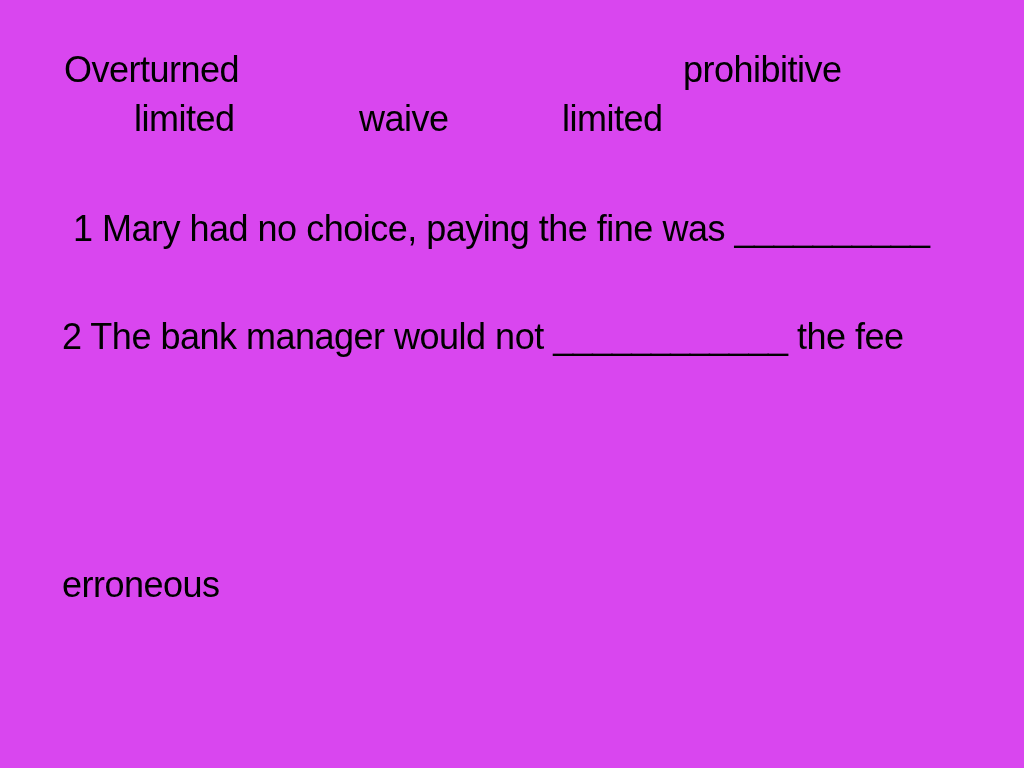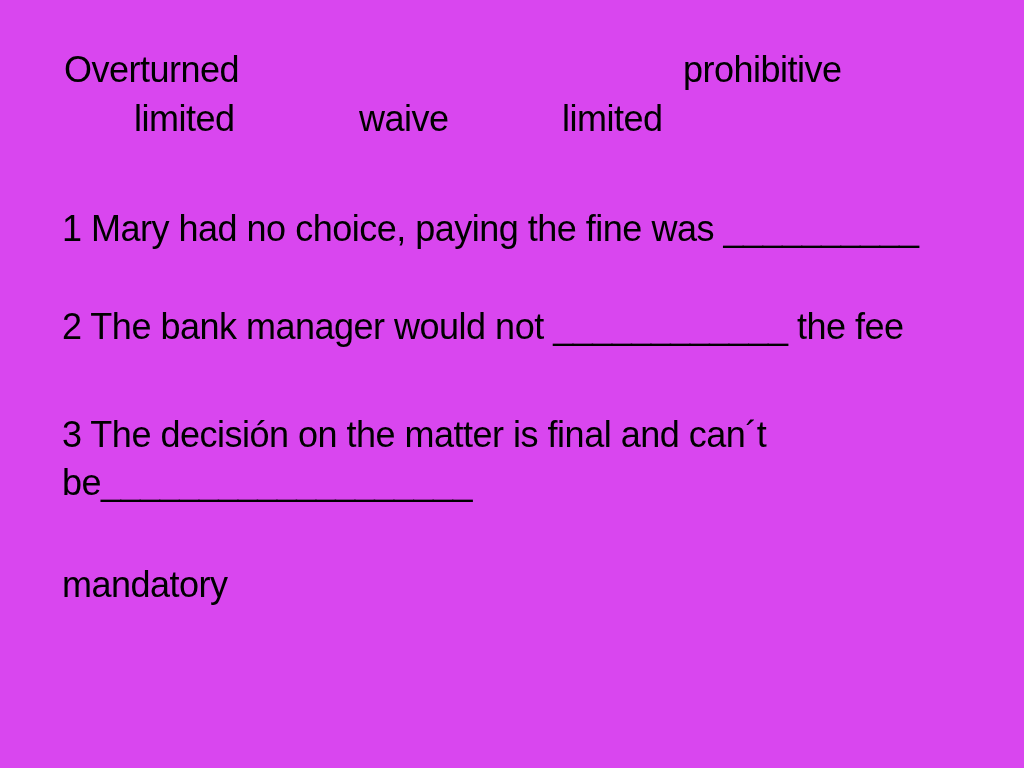--- a/index.html
+++ b/index.html
@@ -36,22 +36,22 @@
   .w2-1 { left: 359px; }
   .w2-2 { left: 562px; }
   .w2-3 { left: 771px; }
   .q {
     position: absolute;
     left: 62px;
     width: 950px;
     line-height: 48px;
     white-space: nowrap;
   }
-  .q1 { top: 205px; }
-  .q2 { top: 303px; }
+  .q1 { top: 205px; margin-left: 11px; }
+  .q2 { top: 313px; }
   .q3 { top: 411px; }
   .q4 { top: 561px; }
 </style>
 </head>
 <body>
 
 <div class="slide">
 
   <div class="row wb-row1">
     <span class="wb w1-0">Overturned</span>
@@ -65,22 +65,18 @@
   </div>
 
   <div class="q q1">
     <div>1 Mary had no choice, paying the fine was __________</div>
   </div>
 
   <div class="q q2">
     <div>2 The bank manager would not ____________ the fee</div>
   </div>
 
-  <div class="q q3">
-    <div>3 The decisión on the matter is final and can´t</div>
-    <div>be___________________</div>
-  </div>
 
   <div class="q q4">
-    <div>mandatory</div>
+    <div>erroneous</div>
   </div>
 
 </div>
 
 </body></html>

